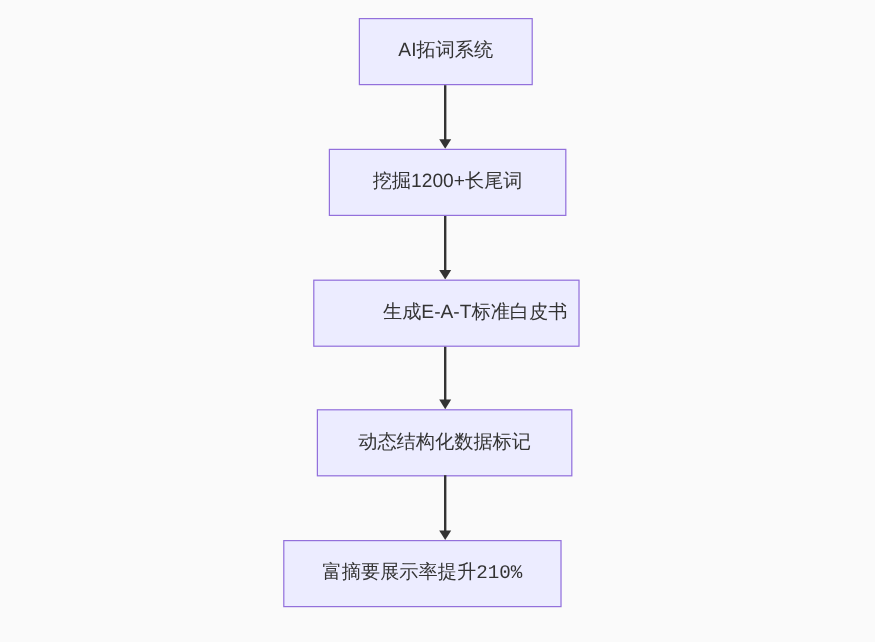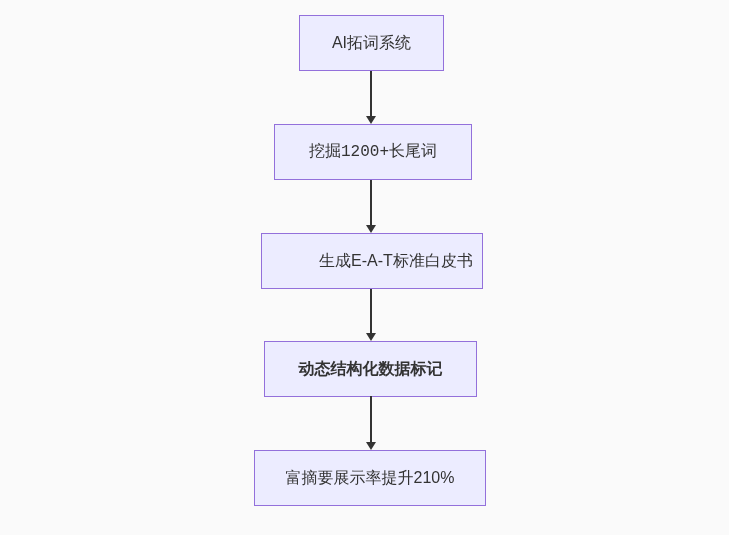--- a/index.html
+++ b/index.html
@@ -33,24 +33,24 @@
     border: 1px solid var(--node-border);
     display: flex;
     align-items: center;
     justify-content: center;
     font-size: 16px;
     line-height: 1;
     text-align: center;
     height: 56px;
   }
   .n0 { left: 299px; top: 15px;  width: 145px; }
-  .n1 { left: 274px; top: 124px; width: 198px; font-family: Liberation Mono, monospace; }
+  .n1 { left: 274px; top: 124px; width: 198px; }
   .n2 { left: 261px; top: 233px; width: 222px; padding-left: 48px; }
-  .n3 { left: 264px; top: 341px; width: 213px; font-weight: bold; }
-  .n4 { left: 254px; top: 450px; width: 232px; }
+  .n3 { left: 264px; top: 341px; width: 213px; }
+  .n4 { left: 236px; top: 450px; width: 232px; font-family: Liberation Mono, monospace; }
 
   .edge {
     position: absolute;
     left: 366px;
     width: 10px;
   }
   .edge .line {
     position: absolute;
     left: 4px;
     top: 0;

